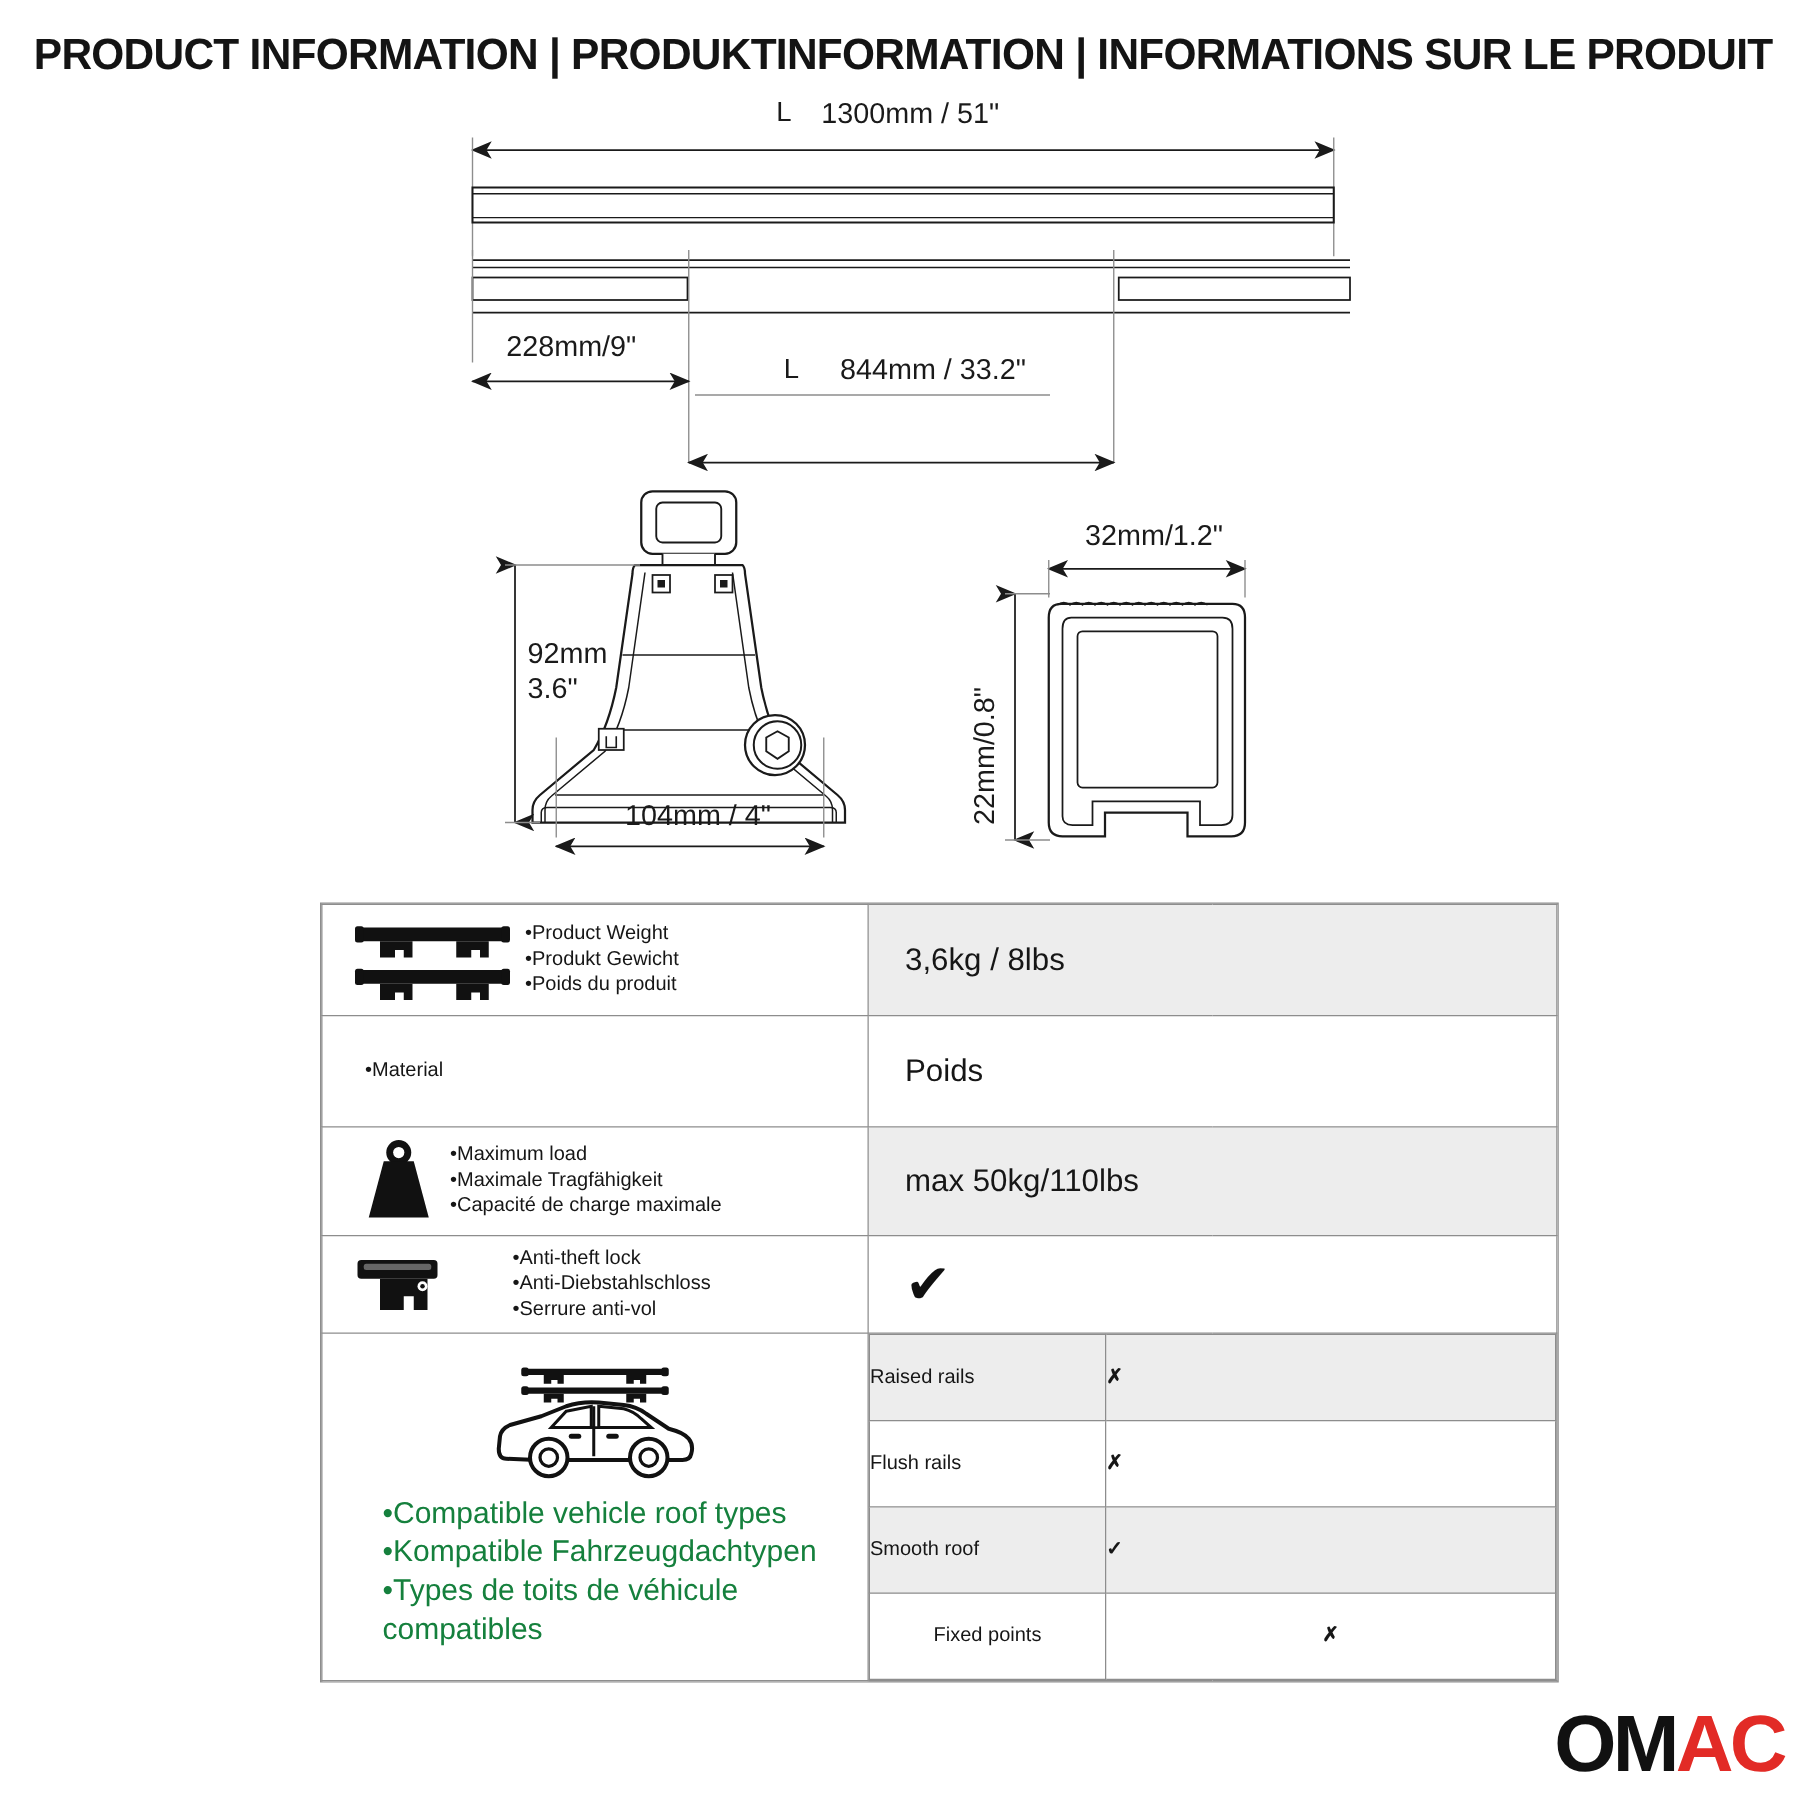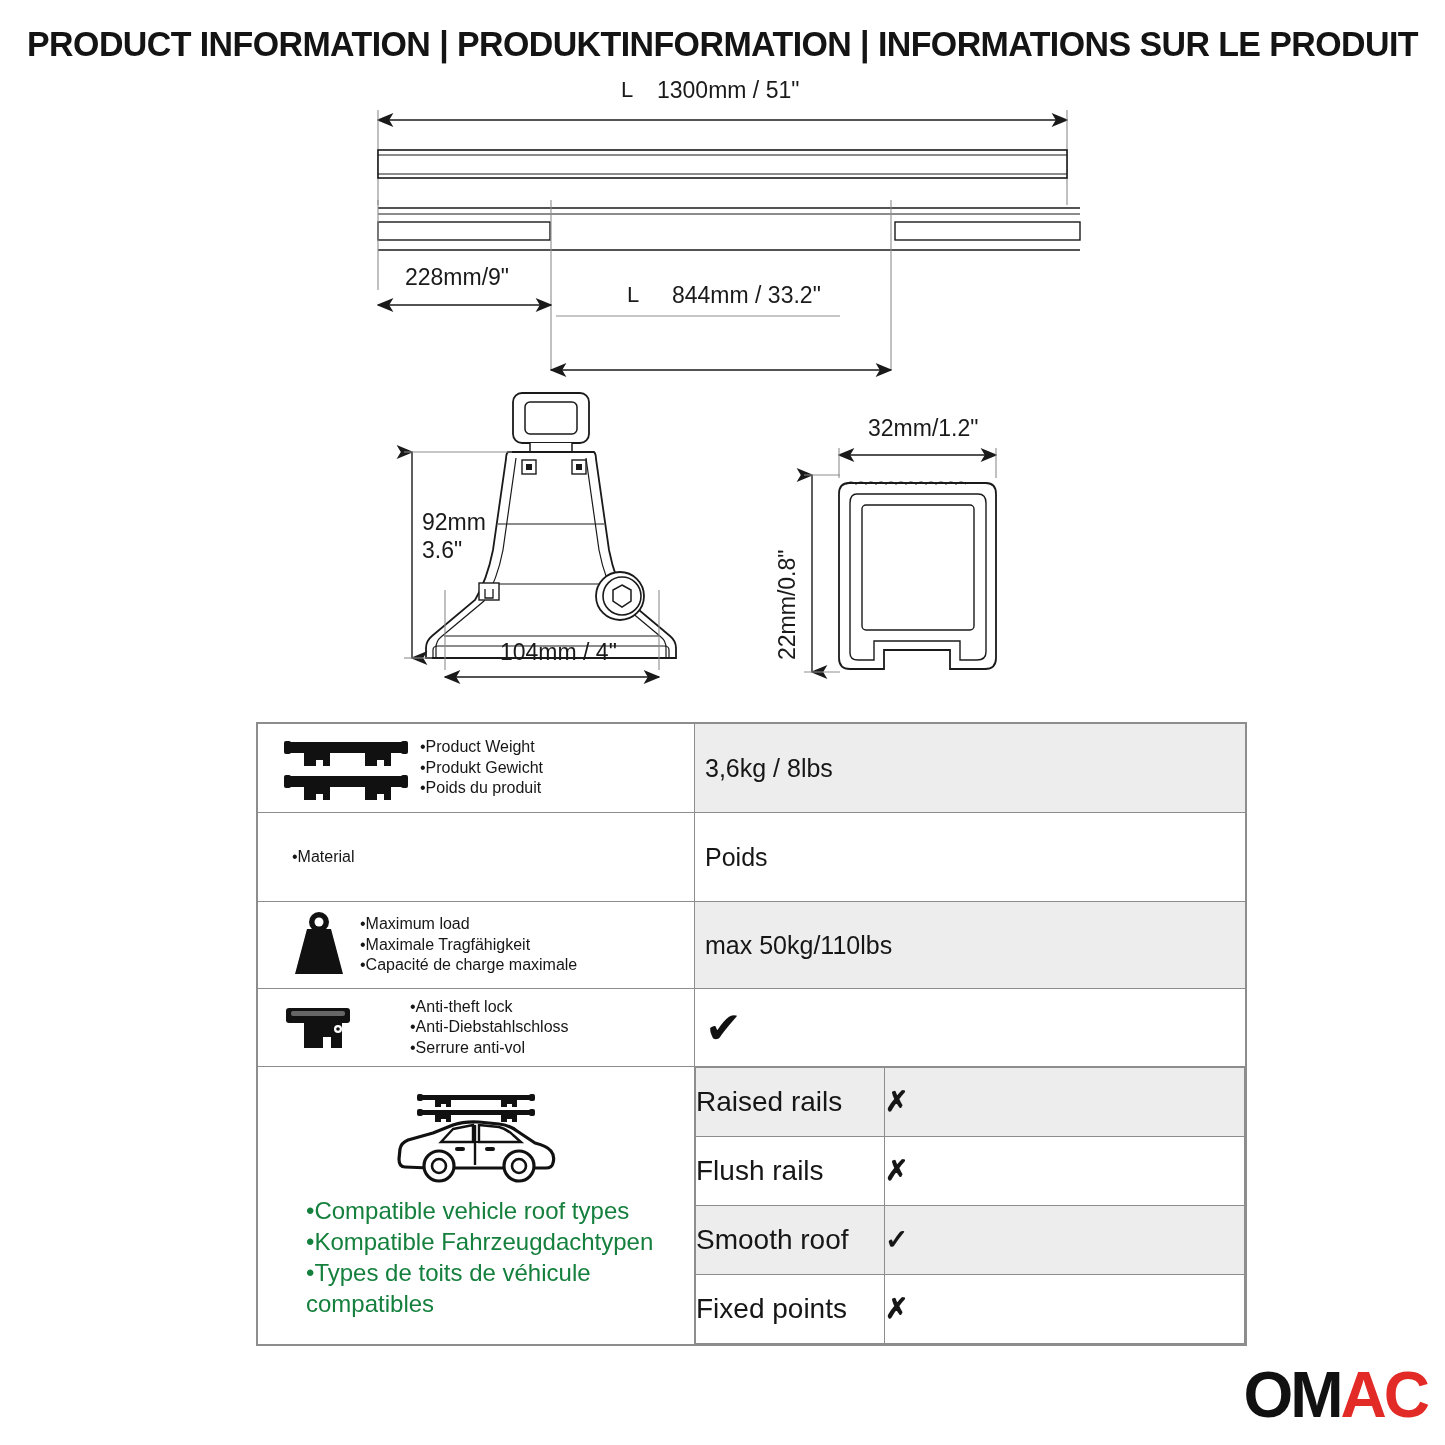--- a/index.html
+++ b/index.html
@@ -93,21 +93,21 @@
     font-size: 16px;
     line-height: 1.28;
     color: #161616;
     white-space: nowrap;
   }
   .label-lines .ln { display: block; }
 
   .value-cell {
     font-size: 25px;
     color: #161616;
-    padding-left: 10px;
+    padding-left: 29px;
   }
 
   .mark {
     font-size: 30px;
     line-height: 1;
     color: #111;
     font-weight: bold;
   }
   .mark-check { font-size: 44px; font-weight: normal; }
 
@@ -127,29 +127,29 @@
     margin-top: 10px;
   }
   .sub-table {
     width: 100%;
     border-collapse: collapse;
     table-layout: fixed;
   }
   .sub-table td {
     border: 1.5px solid #8d8d8d;
     height: 68px;
-    font-size: 28px;
+    font-size: 16px;
     color: #161616;
   }
   .sub-table td.sub-name { padding-left: 16px; width: 188px; }
   .sub-table td.sub-mark { padding-left: 16px; }
   .sub-table tr td:first-child { border-left: none; }
   .sub-table tr td:last-child  { border-right: none; }
   .sub-table tr:first-child td { border-top: none; }
-  .sub-table tr:last-child  td { border-bottom: none; }
+  .sub-table tr:last-child  td { border-bottom: none; text-align: center; }
 
   
   #logo {
     position: absolute;
     right: 18px;
     bottom: 18px;
     font-size: 64px;
     font-weight: bold;
     letter-spacing: -3px;
     line-height: 1;

